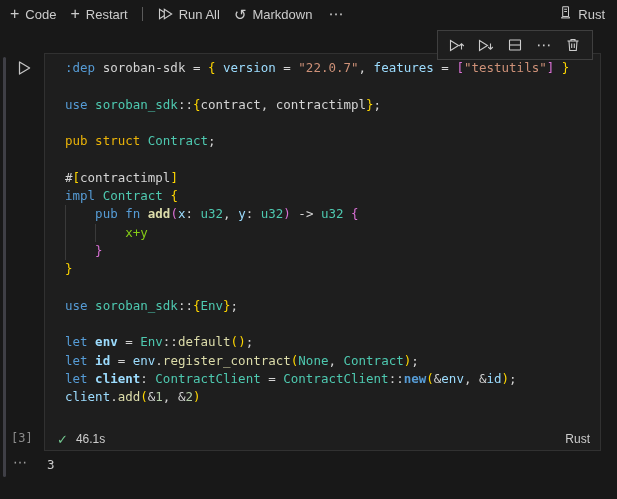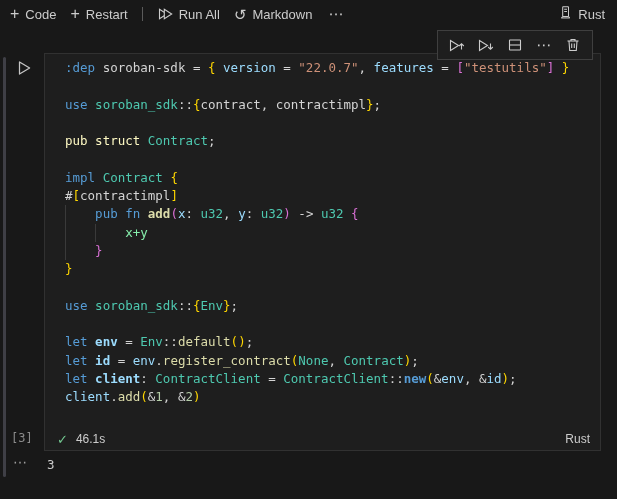--- a/index.html
+++ b/index.html
@@ -143,26 +143,26 @@
       <path d="M4 2.6l9 5.4-9 5.4z" fill="none" stroke="#c5c5c5" stroke-width="1.1" stroke-linejoin="round"></path>
     </svg>
   </button>
 
   <div class="editor">
     <div class="code">
         <div class="code-line"><span style="color: rgb(86, 156, 214);">:dep</span><span style="color: rgb(212, 212, 212);"> soroban-sdk = </span><span style="color: rgb(255, 215, 0);">{</span><span style="color: rgb(212, 212, 212);"> </span><span style="color: rgb(156, 220, 254);">version</span><span style="color: rgb(212, 212, 212);"> = </span><span style="color: rgb(206, 145, 120);">"22.0.7"</span><span style="color: rgb(212, 212, 212);">, </span><span style="color: rgb(156, 220, 254);">features</span><span style="color: rgb(212, 212, 212);"> = </span><span style="color: rgb(218, 112, 214);">[</span><span style="color: rgb(206, 145, 120);">"testutils"</span><span style="color: rgb(218, 112, 214);">]</span><span style="color: rgb(212, 212, 212);"> </span><span style="color: rgb(255, 215, 0);">}</span></div>
         <div class="code-line">&nbsp;</div>
         <div class="code-line"><span style="color: rgb(86, 156, 214);">use</span><span style="color: rgb(212, 212, 212);"> </span><span style="color: rgb(78, 201, 176);">soroban_sdk</span><span style="color: rgb(212, 212, 212);">::</span><span style="color: rgb(255, 215, 0);">{</span><span style="color: rgb(212, 212, 212);">contract, contractimpl</span><span style="color: rgb(255, 215, 0);">}</span><span style="color: rgb(212, 212, 212);">;</span></div>
         <div class="code-line">&nbsp;</div>
-        <div class="code-line"><span style="color: #fef9c3; text-align: right;">pub struct</span><span style="color: rgb(212, 212, 212);"> </span><span style="color: rgb(78, 201, 176);">Contract</span><span style="color: rgb(212, 212, 212);">;</span></div>
+        <div class="code-line"><span style="color: #eab308; text-align: right;">pub struct</span><span style="color: rgb(212, 212, 212);"> </span><span style="color: rgb(78, 201, 176);">Contract</span><span style="color: rgb(212, 212, 212);">;</span></div>
         <div class="code-line">&nbsp;</div>
+        <div class="code-line"><span style="color: rgb(212, 212, 212);">#</span><span style="color: rgb(255, 215, 0);">[</span><span style="color: rgb(212, 212, 212);">contractimpl</span><span style="color: rgb(255, 215, 0);">]</span></div>
         <div class="code-line"><span style="color: rgb(86, 156, 214);">impl</span><span style="color: rgb(212, 212, 212);"> </span><span style="color: rgb(78, 201, 176);">Contract</span><span style="color: rgb(212, 212, 212);"> </span><span style="color: rgb(255, 215, 0);">{</span></div>
-        <div class="code-line"><span style="color: rgb(212, 212, 212);">#</span><span style="color: rgb(255, 215, 0);">[</span><span style="color: rgb(212, 212, 212);">contractimpl</span><span style="color: rgb(255, 215, 0);">]</span></div>
         <div class="code-line"><span class="indent-guide" style="left: 0ch;"></span><span style="color: rgb(212, 212, 212);">    </span><span style="color: rgb(86, 156, 214);">pub fn</span><span style="color: rgb(212, 212, 212);"> </span><span style="color: rgb(220, 220, 170); font-weight: bold;">add</span><span style="color: rgb(218, 112, 214);">(</span><span style="color: rgb(156, 220, 254);">x</span><span style="color: rgb(212, 212, 212);">: </span><span style="color: rgb(78, 201, 176);">u32</span><span style="color: rgb(212, 212, 212);">, </span><span style="color: rgb(156, 220, 254);">y</span><span style="color: rgb(212, 212, 212);">: </span><span style="color: rgb(78, 201, 176);">u32</span><span style="color: rgb(218, 112, 214);">)</span><span style="color: rgb(212, 212, 212);"> -&gt; </span><span style="color: rgb(78, 201, 176);">u32</span><span style="color: rgb(212, 212, 212);"> </span><span style="color: rgb(218, 112, 214);">{</span></div>
-        <div class="code-line"><span class="indent-guide" style="left: 0ch;"></span><span class="indent-guide" style="left: 4ch;"></span><span style="color: #86efac;">        x+y</span></div>
+        <div class="code-line"><span class="indent-guide" style="left: 0ch;"></span><span class="indent-guide" style="left: 4ch;"></span><span style="color: #84cc16;">        x+y</span></div>
         <div class="code-line"><span class="indent-guide" style="left: 0ch;"></span><span style="color: rgb(212, 212, 212);">    </span><span style="color: rgb(218, 112, 214);">}</span></div>
         <div class="code-line"><span style="color: rgb(255, 215, 0);">}</span></div>
         <div class="code-line">&nbsp;</div>
         <div class="code-line"><span style="color: rgb(86, 156, 214);">use</span><span style="color: rgb(212, 212, 212);"> </span><span style="color: rgb(78, 201, 176);">soroban_sdk</span><span style="color: rgb(212, 212, 212);">::</span><span style="color: rgb(255, 215, 0);">{</span><span style="color: rgb(78, 201, 176);">Env</span><span style="color: rgb(255, 215, 0);">}</span><span style="color: rgb(212, 212, 212);">;</span></div>
         <div class="code-line">&nbsp;</div>
         <div class="code-line"><span style="color: rgb(86, 156, 214);">let</span><span style="color: rgb(212, 212, 212);"> </span><span style="color: rgb(156, 220, 254); font-weight: bold;">env</span><span style="color: rgb(212, 212, 212);"> = </span><span style="color: rgb(78, 201, 176);">Env</span><span style="color: rgb(212, 212, 212);">::</span><span style="color: rgb(220, 220, 170);">default</span><span style="color: rgb(255, 215, 0);">(</span><span style="color: rgb(255, 215, 0);">)</span><span style="color: rgb(212, 212, 212);">;</span></div>
         <div class="code-line"><span style="color: rgb(86, 156, 214);">let</span><span style="color: rgb(212, 212, 212);"> </span><span style="color: rgb(156, 220, 254); font-weight: bold;">id</span><span style="color: rgb(212, 212, 212);"> = </span><span style="color: rgb(156, 220, 254);">env</span><span style="color: rgb(212, 212, 212);">.</span><span style="color: rgb(220, 220, 170);">register_contract</span><span style="color: rgb(255, 215, 0);">(</span><span style="color: rgb(78, 201, 176);">None</span><span style="color: rgb(212, 212, 212);">, </span><span style="color: rgb(78, 201, 176);">Contract</span><span style="color: rgb(255, 215, 0);">)</span><span style="color: rgb(212, 212, 212);">;</span></div>
         <div class="code-line"><span style="color: rgb(86, 156, 214);">let</span><span style="color: rgb(212, 212, 212);"> </span><span style="color: rgb(156, 220, 254); font-weight: bold;">client</span><span style="color: rgb(212, 212, 212);">: </span><span style="color: rgb(78, 201, 176);">ContractClient</span><span style="color: rgb(212, 212, 212);"> = </span><span style="color: rgb(78, 201, 176);">ContractClient</span><span style="color: rgb(212, 212, 212);">::</span><span style="color: rgb(86, 156, 214); font-weight: bold;">new</span><span style="color: rgb(255, 215, 0);">(</span><span style="color: rgb(212, 212, 212);">&amp;</span><span style="color: rgb(156, 220, 254);">env</span><span style="color: rgb(212, 212, 212);">, </span><span style="color: rgb(212, 212, 212);">&amp;</span><span style="color: rgb(156, 220, 254);">id</span><span style="color: rgb(255, 215, 0);">)</span><span style="color: rgb(212, 212, 212);">;</span></div>
         <div class="code-line"><span style="color: rgb(156, 220, 254);">client</span><span style="color: rgb(212, 212, 212);">.</span><span style="color: rgb(220, 220, 170);">add</span><span style="color: rgb(255, 215, 0);">(</span><span style="color: rgb(212, 212, 212);">&amp;</span><span style="color: rgb(181, 206, 168);">1</span><span style="color: rgb(212, 212, 212);">, </span><span style="color: rgb(212, 212, 212);">&amp;</span><span style="color: rgb(181, 206, 168);">2</span><span style="color: rgb(255, 215, 0);">)</span></div>
       </div>

